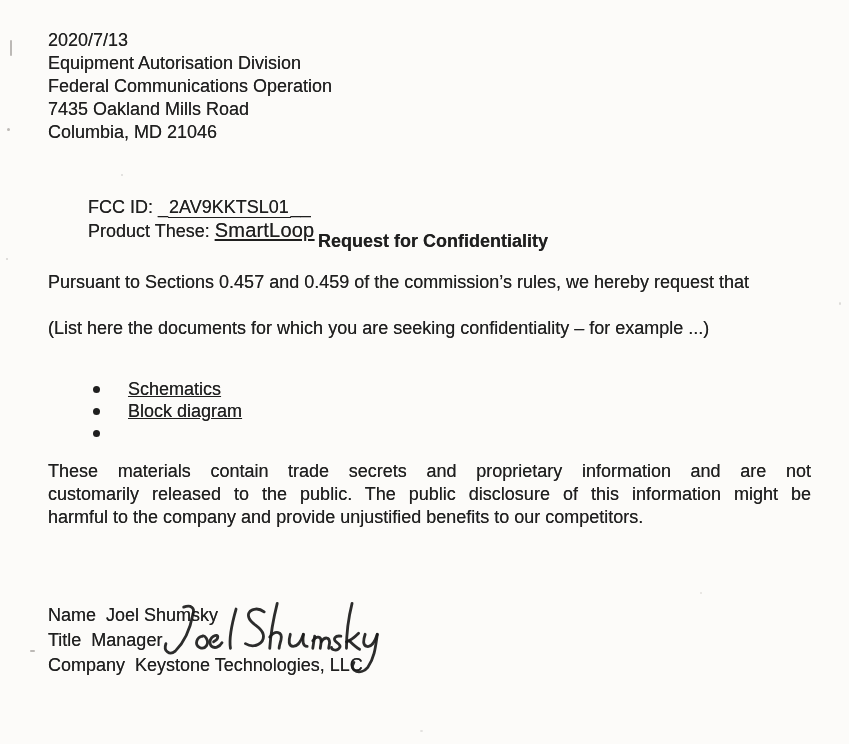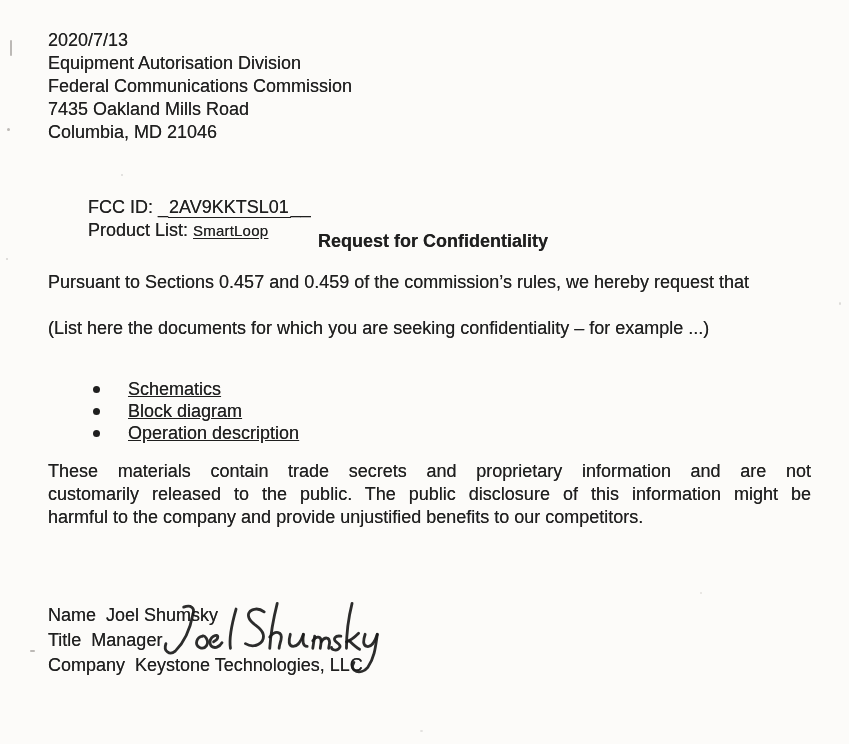--- a/index.html
+++ b/index.html
@@ -34,21 +34,21 @@
   .line { white-space: pre; }
   .addr-block .line { height: 23px; }
 
   .fcc-block { margin-top: 29px; }
   .fcc-block .line { height: 23px; }
   .fcc-underlined {
     border-bottom: 1.6px solid var(--ink);
     padding: 0 2px 0 1px;
   }
   .product-value {
-    font-size: 15px;
+    font-size: 20px;
     text-decoration: underline;
     text-underline-offset: 2px;
     letter-spacing: 0.2px;
   }
 
   .heading {
     margin-top: 11px;
     font-weight: bold;
     text-decoration-thickness: 2px;
     text-underline-offset: 3px;
@@ -126,46 +126,46 @@
 </head>
 <body>
 
 <div class="page">
 
   <div class="content">
 
     <div class="addr-block">
       <div class="line">2020/7/13</div>
       <div class="line">Equipment Autorisation Division</div>
-      <div class="line">Federal Communications Commission</div>
+      <div class="line">Federal Communications Operation</div>
       <div class="line">7435 Oakland Mills Road</div>
       <div class="line">Columbia, MD 21046</div>
     </div>
 
     <div class="fcc-block">
       <div class="line">
         <span>FCC ID: </span><span>_</span><span class="fcc-underlined">2AV9KKTSL01</span><span>__</span>
       </div>
       <div class="line">
-        <span>Product List: </span><span class="product-value">SmartLoop</span>
+        <span>Product These: </span><span class="product-value">SmartLoop</span>
       </div>
     </div>
 
     <div class="heading">Request for Confidentiality</div>
 
     <div class="para">
       <div class="line">Pursuant to Sections 0.457 and 0.459 of the commission’s rules, we hereby request that</div>
     </div>
 
     <div class="line list-intro">(List here the documents for which you are seeking confidentiality – for example ...)</div>
 
     <ul class="bullets">
       <li><span class="dot"></span><span>Schematics</span></li>
       <li><span class="dot"></span><span>Block diagram</span></li>
-      <li><span class="dot"></span><span>Operation description</span></li>
+      <li><span class="dot"></span></li>
     </ul>
 
     <div class="para materials">
       <div class="jline">These materials contain trade secrets and proprietary information and are not</div>
       <div class="jline">customarily released to the public.  The public disclosure of this information might be</div>
       <div class="line">harmful to the company and provide unjustified benefits to our competitors.</div>
     </div>
 
     <div class="sig-block">
       <div class="line">Name  Joel Shumsky</div>

